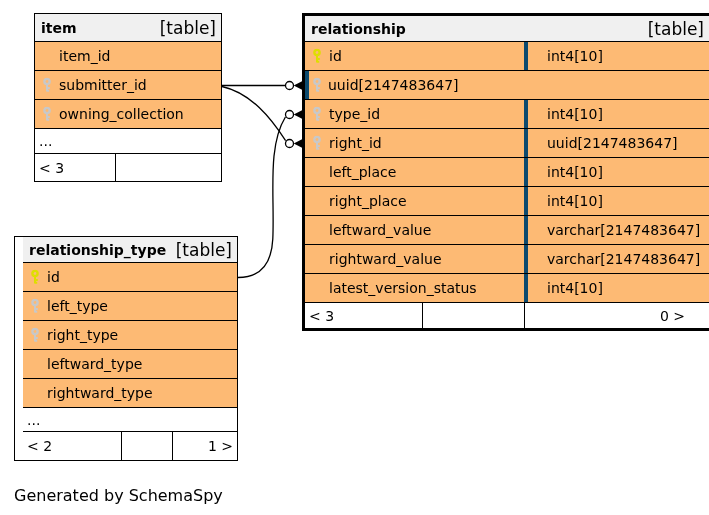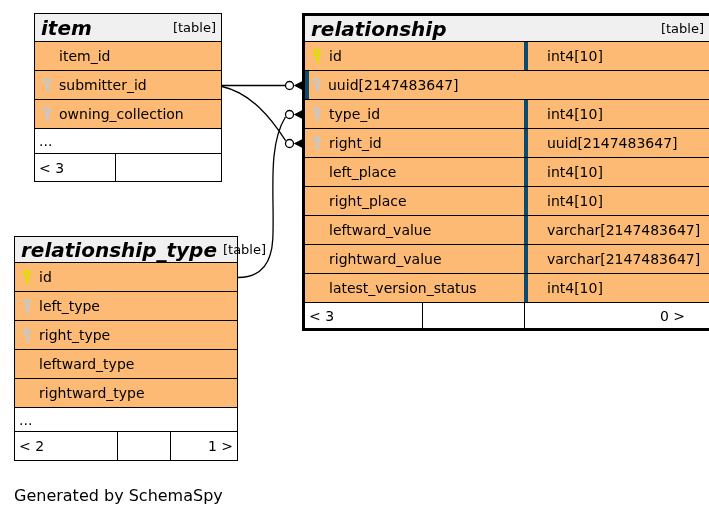--- a/index.html
+++ b/index.html
@@ -24,22 +24,22 @@
   .tbl-header {
     display: flex;
     align-items: center;
     justify-content: space-between;
     background: var(--header-bg, #f0f0f0);
     border-bottom: 1px solid #000;
     padding: 0 5px 0 6px;
     height: 26px;
   }
   .t-item .tbl-header { height: 28px; }
-  .tbl-name { font-weight: bold; font-size: 20px; white-space: nowrap; font-style: italic; }
-  .tbl-tag  { font-size: 13px; white-space: nowrap; padding-left: 6px; }
+  .tbl-name { font-weight: bold; font-size: 14px; white-space: nowrap; }
+  .tbl-tag  { font-size: 17px; white-space: nowrap; padding-left: 6px; }
 
   .col-row {
     position: relative;
     display: flex;
     align-items: stretch;
     height: 29px;
     border-bottom: 1px solid #000;
     font-size: 14px;
     background: #fdba74;
   }
@@ -84,21 +84,21 @@
   .t-item .tbl-footer  { height: 27px; }
   .t-rel  .tbl-footer  { height: 25px; }
   .t-rtype .tbl-footer { height: 28px; }
   .fcell { display: flex; align-items: center; padding: 0 4px; white-space: nowrap; }
   .fcell.mid, .fcell.right { border-left: 1px solid #000; }
   .fcell.right { justify-content: flex-end; }
 
   
   .t-item  { left: 34px;  top: 13px;  width: 188px; }
   .t-rel   { left: 302px; top: 13px;  width: 410px; }
-  .t-rtype { left: 14px;  top: 236px; width: 224px; }
+  .t-rtype { left: 14px;  top: 236px; width: 224px; padding-left: 8px; }
 
   
   svg.overlay {
     position: absolute; top: 0; left: 0;
     width: 709px; height: 515px;
     pointer-events: none;
   }
   .rel-line { stroke: #000; stroke-width: 1.3; fill: none; }
   .rel-circle { fill: #fff; stroke: #000; stroke-width: 1.3; }
   .rel-arrow { fill: #000; stroke: none; }

